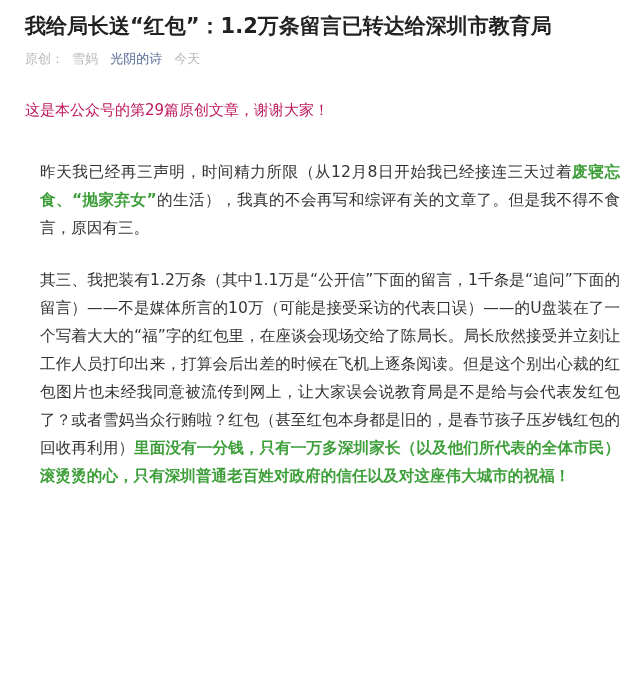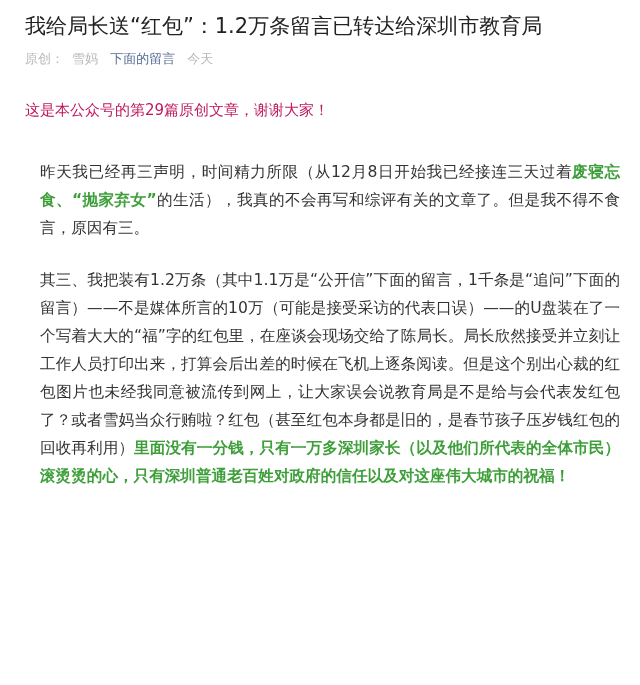--- a/index.html
+++ b/index.html
@@ -16,21 +16,21 @@
       position: relative;
     }
     .title {
       position: absolute;
       left: 25px;
       top: 12px;
       font-size: 21px;
       line-height: 28px;
       color: #222222;
       margin: 0;
-      font-weight: normal;
+      font-weight: bold;
       white-space: nowrap;
     }
     .meta {
       position: absolute;
       left: 25px;
       top: 50px;
       font-size: 13px;
       line-height: 18px;
       color: #b8b8b8;
       white-space: nowrap;
@@ -64,21 +64,21 @@
       font-weight: bold;
     }
   </style>
 </head>
 <body>
 
 <h1 class="title">我给局长送“红包”：1.2万条留言已转达给深圳市教育局</h1>
 
 <div class="meta">
   <span>原创：</span><span>雪妈</span>
-  <span class="account">下面的留言</span>
+  <span class="account">光阴的诗</span>
   <span>今天</span>
 </div>
 
 <div class="intro">这是本公众号的第29篇原创文章，谢谢大家！</div>
 
 <div class="content">
   <p><span>昨天我已经再三声明，时间精力所限（从12月8日开始我已经接连三天过着</span><span class="green">废寝忘食、“抛家弃女”</span><span>的生活），我真的不会再写和综评有关的文章了。但是我不得不食言，原因有三。</span></p>
 
 
 

